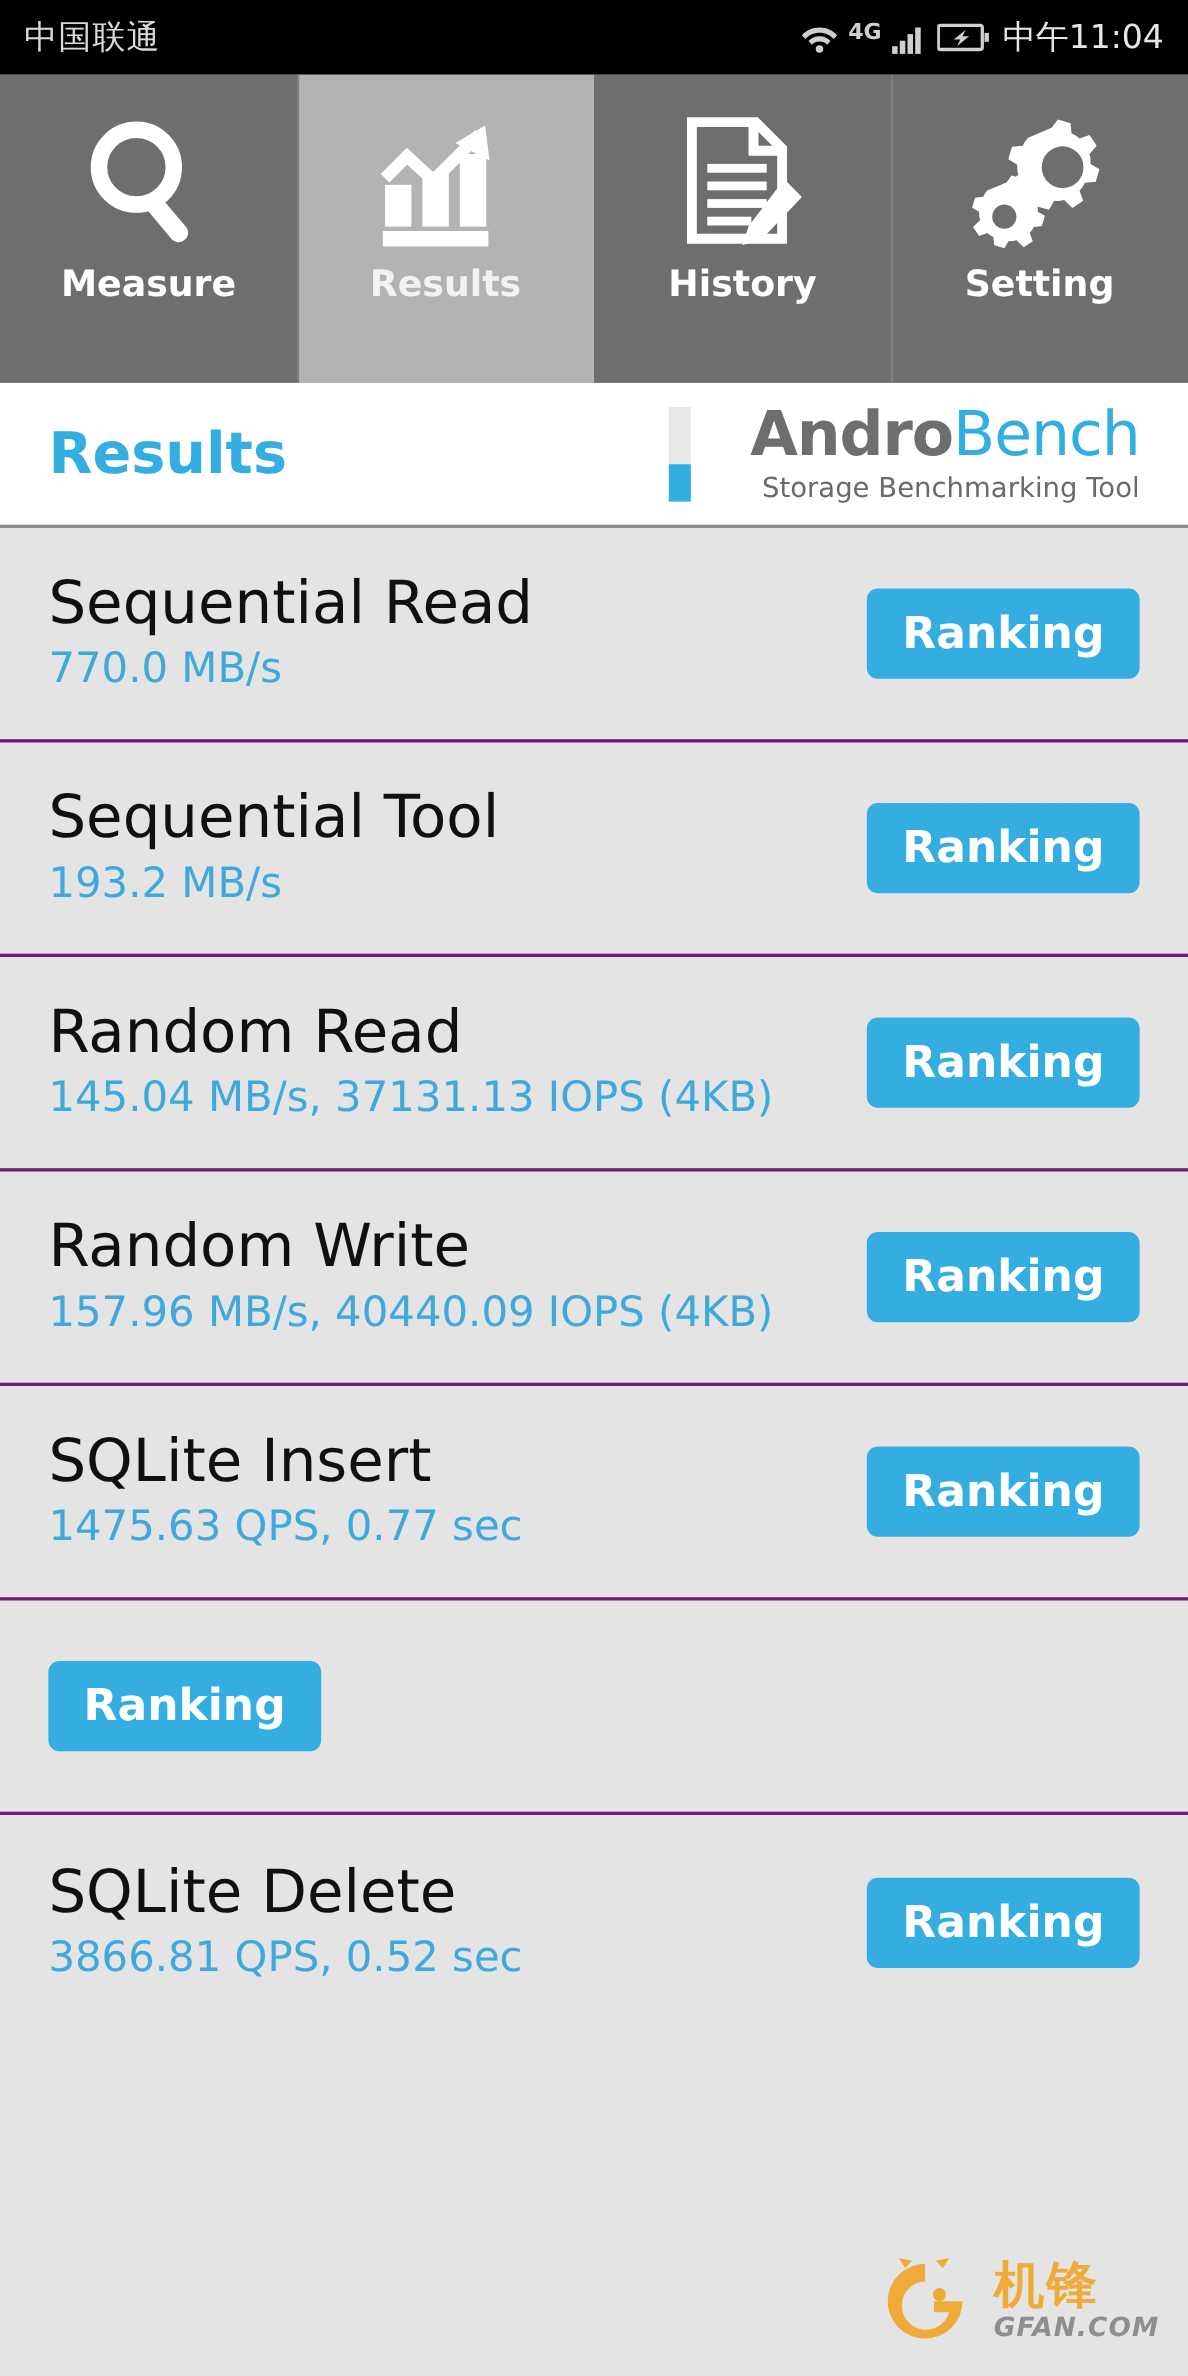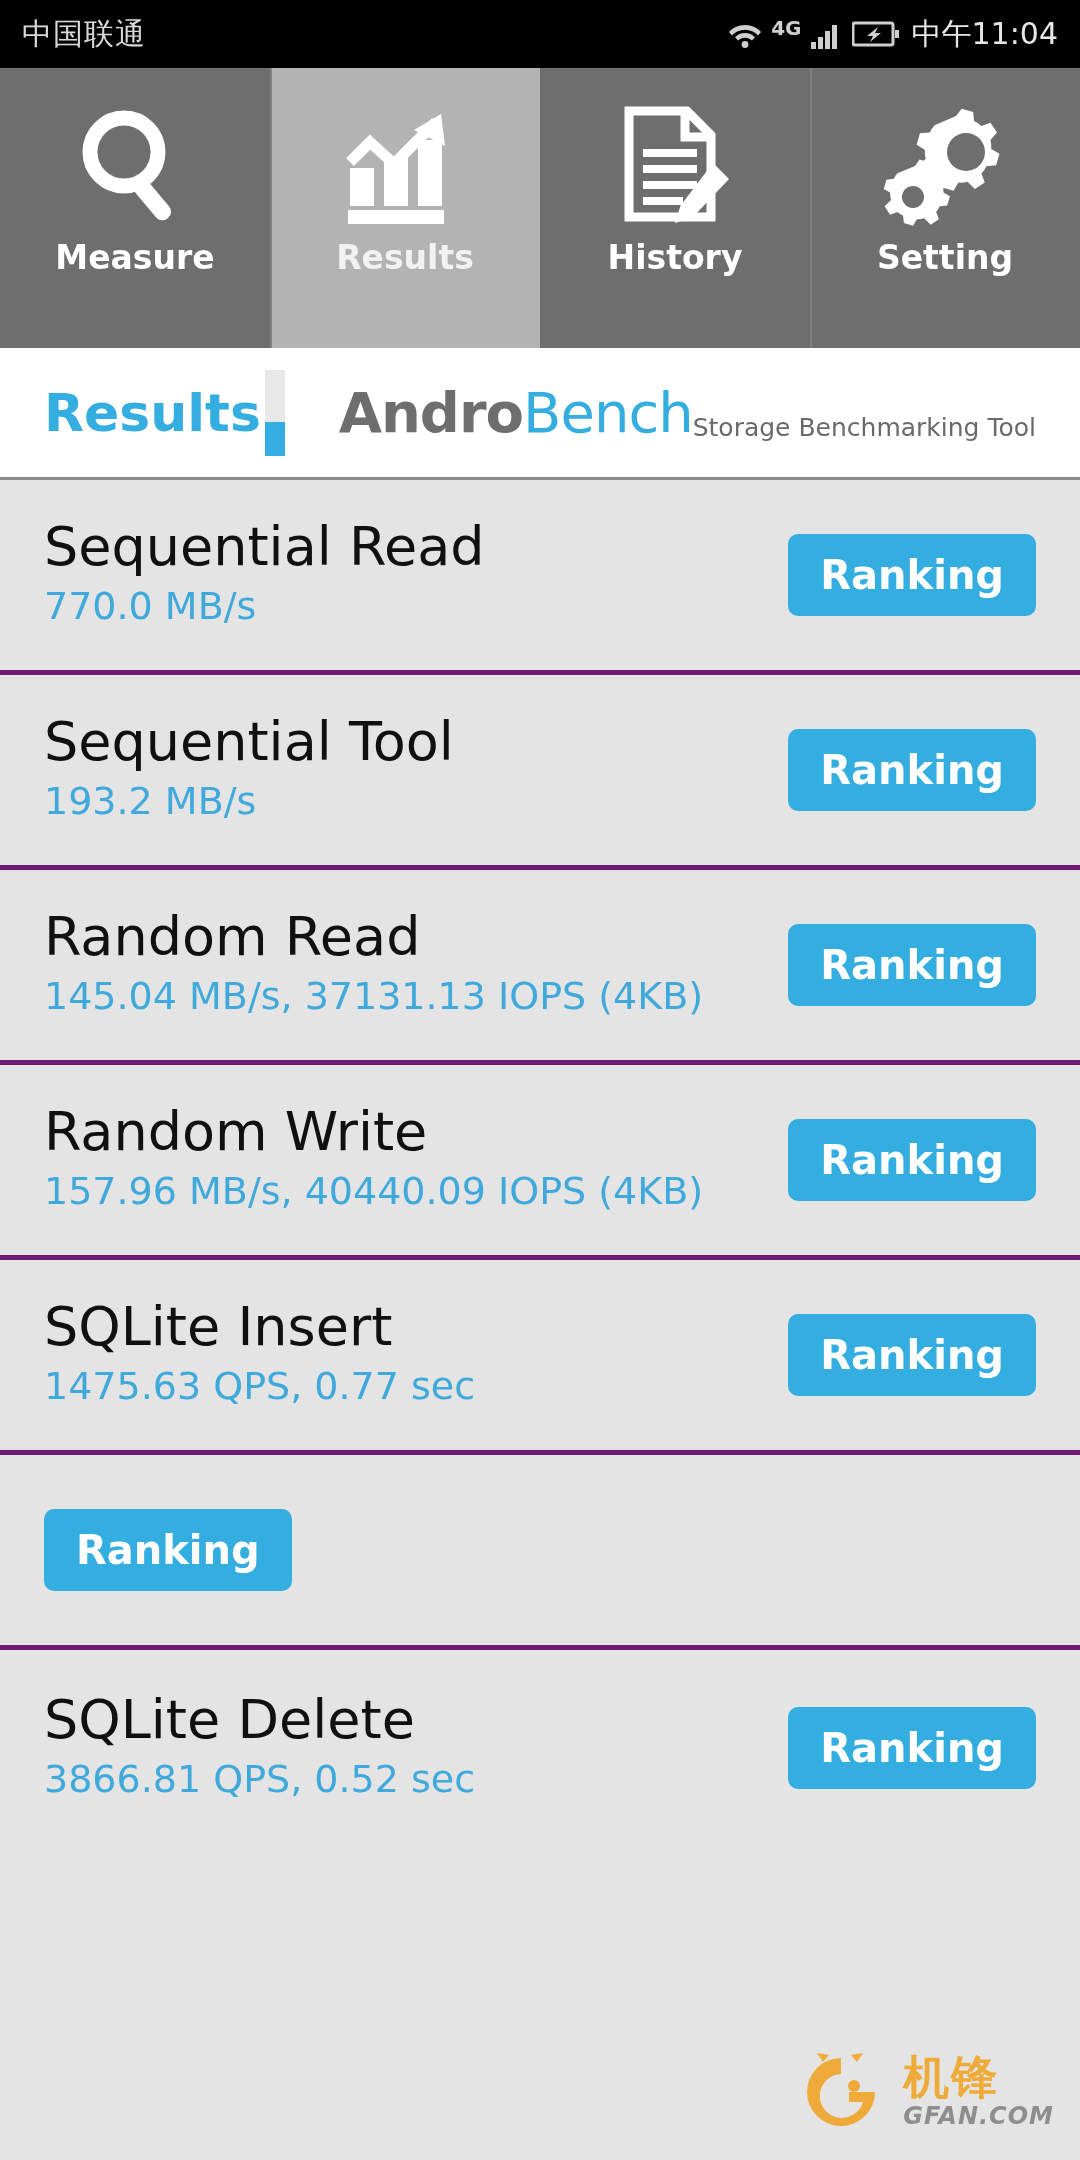--- a/index.html
+++ b/index.html
@@ -46,32 +46,32 @@
   .titleband {
     height:132px; background:#ffffff; display:flex; align-items:center;
     justify-content:space-between; padding:0 44px 0 44px;
     border-bottom:3px solid #8a8a8a;
   }
   .page-title { color:#34ade0; font-size:52px; font-weight:bold; letter-spacing:0px; }
   .logo-wrap { display:flex; align-items:center; }
   .logo-bar { width:20px; height:86px; margin-right:14px; position:relative; }
   .logo-bar .top { position:absolute; top:0; left:0; right:0; height:52px; background:#e8e8e8; }
   .logo-bar .bot { position:absolute; bottom:0; left:0; right:0; height:34px; background:#34ade0; }
-  .logo-text { display:flex; flex-direction:row; align-items:flex-end;margin-left:40px; }
+  .logo-text { display:flex; flex-direction:column; align-items:flex-end;margin-left:40px; }
   .logo-main { font-size:56px; line-height:58px; font-weight:500; letter-spacing:-1px; }
   .logo-main .andro { color:#6e6e6e; font-weight:bold; }
   .logo-main .bench { color:#34ade0; font-weight:400; }
   .logo-sub { font-size:25px; color:#6a6a6a; margin-top:4px; letter-spacing:0px; }
 
   
   .list { background:#e4e4e4; }
   .row {
     position:relative; height:195px; padding:0 44px;
     display:flex; align-items:center; justify-content:space-between;
-    border-bottom:5px solid #701a75;
+    border-bottom:3px solid #701a75;
   }
   .row:last-child { border-bottom:none; }
   .row-texts { display:flex; flex-direction:column; justify-content:center; }
   .row-title { font-size:54px; color:#101010; line-height:62px; font-weight:400; }
   .row-value { font-size:38px; color:#3fa9dc; line-height:56px; margin-top:0; }
   .rank-btn {
     background:#34ade0; color:#ffffff; font-size:40px; font-weight:bold;
     border:none; border-radius:10px; padding:20px 32px; min-width:222px;
     text-align:center; line-height:42px; font-family:"DejaVu Sans", sans-serif;
     flex-shrink:0;

